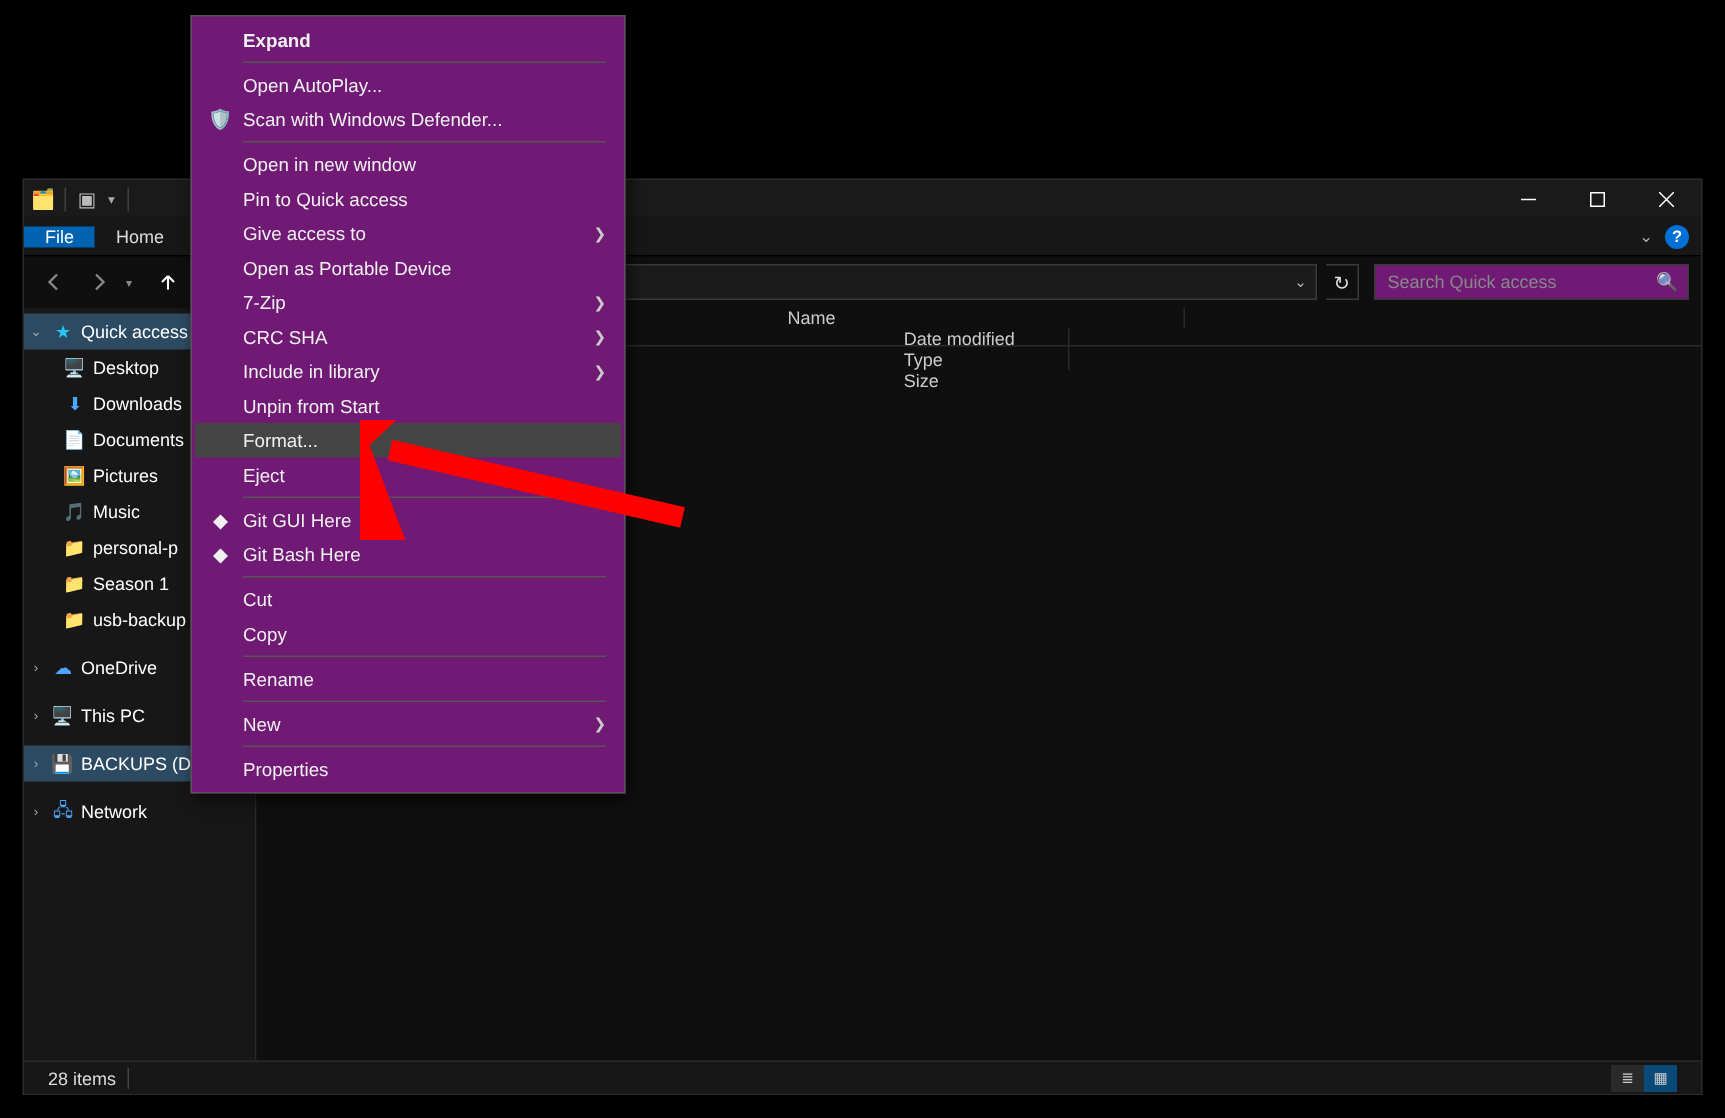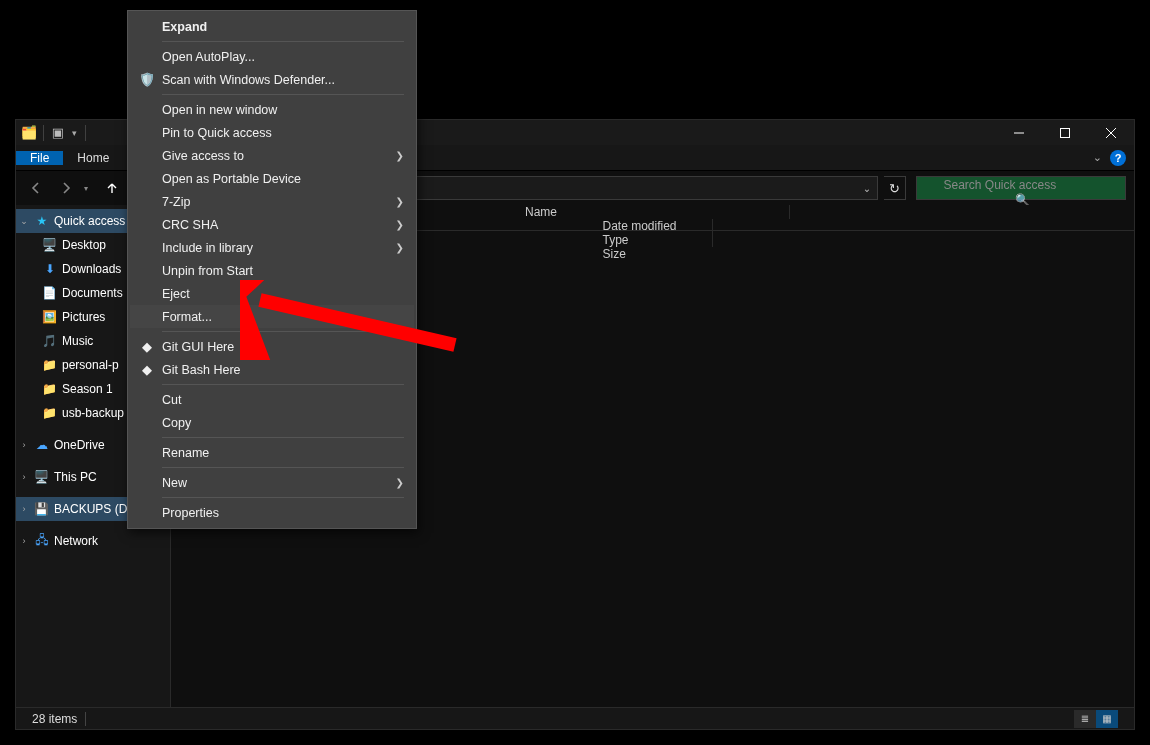--- a/index.html
+++ b/index.html
@@ -23,21 +23,21 @@
   .rib-caret{color:#aaa;font-size:11px;}
   .rib-help{width:16px;height:16px;border-radius:50%;background:#006fd6;color:#fff;display:flex;align-items:center;justify-content:center;font-size:11px;font-weight:bold;}
 
   .navrow{height:34px;display:flex;align-items:center;gap:6px;padding:0 8px;}
   .nav-btn{width:24px;height:24px;display:flex;align-items:center;justify-content:center;color:#888;border-radius:2px;}
   .nav-btn.enabled{color:#fff;}
   .nav-caret{color:#888;font-size:8px;width:10px;}
   .addressbar{flex:1;height:24px;background:#1b1b1b;border:1px solid #3a3a3a;display:flex;align-items:center;}
   .addr-drop{margin-left:auto;width:20px;text-align:center;color:#bbb;font-size:10px;}
   .refresh{width:22px;height:24px;border:1px solid #3a3a3a;border-left:none;display:flex;align-items:center;justify-content:center;color:#ddd;font-size:13px;}
-  .searchbox{width:210px;height:24px;background:#14532d;border:1px solid #3a3a3a;display:flex;align-items:center;padding:0 6px;color:#888;margin-left:4px;flex-direction:column;}
+  .searchbox{width:210px;height:24px;background:#701a75;border:1px solid #3a3a3a;display:flex;align-items:center;padding:0 6px;color:#888;margin-left:4px;}
   .searchbox input{flex:1;background:transparent;border:none;outline:none;color:#fff;font-size:12px;}
   .searchbox input::placeholder{color:#888;}
   .search-icon{color:#aaa;font-size:12px;margin-left:4px;}
 
   .body{display:flex;height:calc(100% - 25px - 26px - 34px - 22px);}
   .sidebar{width:155px;background:#171717;border-right:1px solid #2a2a2a;padding:4px 0;overflow:hidden;}
   .tree-item{height:24px;display:flex;align-items:center;padding-left:6px;gap:4px;white-space:nowrap;overflow:hidden;}
   .tree-item.sel{background:#2d4a63;}
   .tree-arrow{width:12px;font-size:9px;color:#aaa;text-align:center;}
   .tree-ico{width:16px;height:16px;display:flex;align-items:center;justify-content:center;font-size:12px;}
@@ -53,21 +53,21 @@
   .col.c3{width:120px;}
   .col.c4{width:120px;border-right:none;}
 
   .statusbar{position:absolute;left:0;right:0;bottom:0;height:22px;background:#171717;border-top:1px solid #2a2a2a;display:flex;align-items:center;padding:0 16px;font-size:12px;color:#ddd;}
   .status-sep{width:1px;height:14px;background:#444;margin:0 8px;}
   .view-toggles{margin-left:auto;display:flex;gap:0;}
   .vt{width:22px;height:18px;display:flex;align-items:center;justify-content:center;background:#2a2a2a;font-size:10px;color:#ccc;}
   .vt.active{background:#0a4a7a;}
 
   
-  .ctxmenu{position:absolute;left:127px;top:10px;width:290px;background:#404040;border:1px solid #555;box-shadow:2px 4px 10px rgba(0,0,0,.6);padding:4px 2px;z-index:20;}
+  .ctxmenu{position:absolute;left:127px;top:10px;width:290px;background:#701a75;border:1px solid #555;box-shadow:2px 4px 10px rgba(0,0,0,.6);padding:4px 2px;z-index:20;}
   .ctx-item{height:23px;display:flex;align-items:center;padding:0 28px 0 32px;font-size:12.5px;color:#f0f0f0;position:relative;}
   .ctx-item.hl{background:#454545;}
   .ctx-item.bold{font-weight:600;}
   .ctx-sep{height:1px;background:#555;margin:3px 10px 3px 32px;}
   .ctx-arrow{position:absolute;right:10px;color:#ccc;font-size:10px;}
   .ctx-icon{position:absolute;left:8px;width:18px;height:18px;display:flex;align-items:center;justify-content:center;font-size:13px;}
 
   
   .arrow-svg{position:absolute;left:240px;top:280px;width:230px;height:80px;z-index:30;pointer-events:none;}
 
@@ -266,25 +266,25 @@
         <span>CRC SHA</span>
         <span class="ctx-arrow">❯</span>
       </div>
     <div class="ctx-item">
         <span>Include in library</span>
         <span class="ctx-arrow">❯</span>
       </div>
     <div class="ctx-item">
         <span>Unpin from Start</span>
       </div>
-    <div class="ctx-item">
-        <span>Eject</span>
-      </div>
     <div class="ctx-item hl">
         <span>Format...</span>
+      </div>
+    <div class="ctx-item">
+        <span>Eject</span>
       </div>
     <div class="ctx-sep"></div>
     <div class="ctx-item">
       <span class="ctx-icon">◆</span>
       <span>Git GUI Here</span>
     </div>
     <div class="ctx-item">
       <span class="ctx-icon">◆</span>
       <span>Git Bash Here</span>
     </div>

